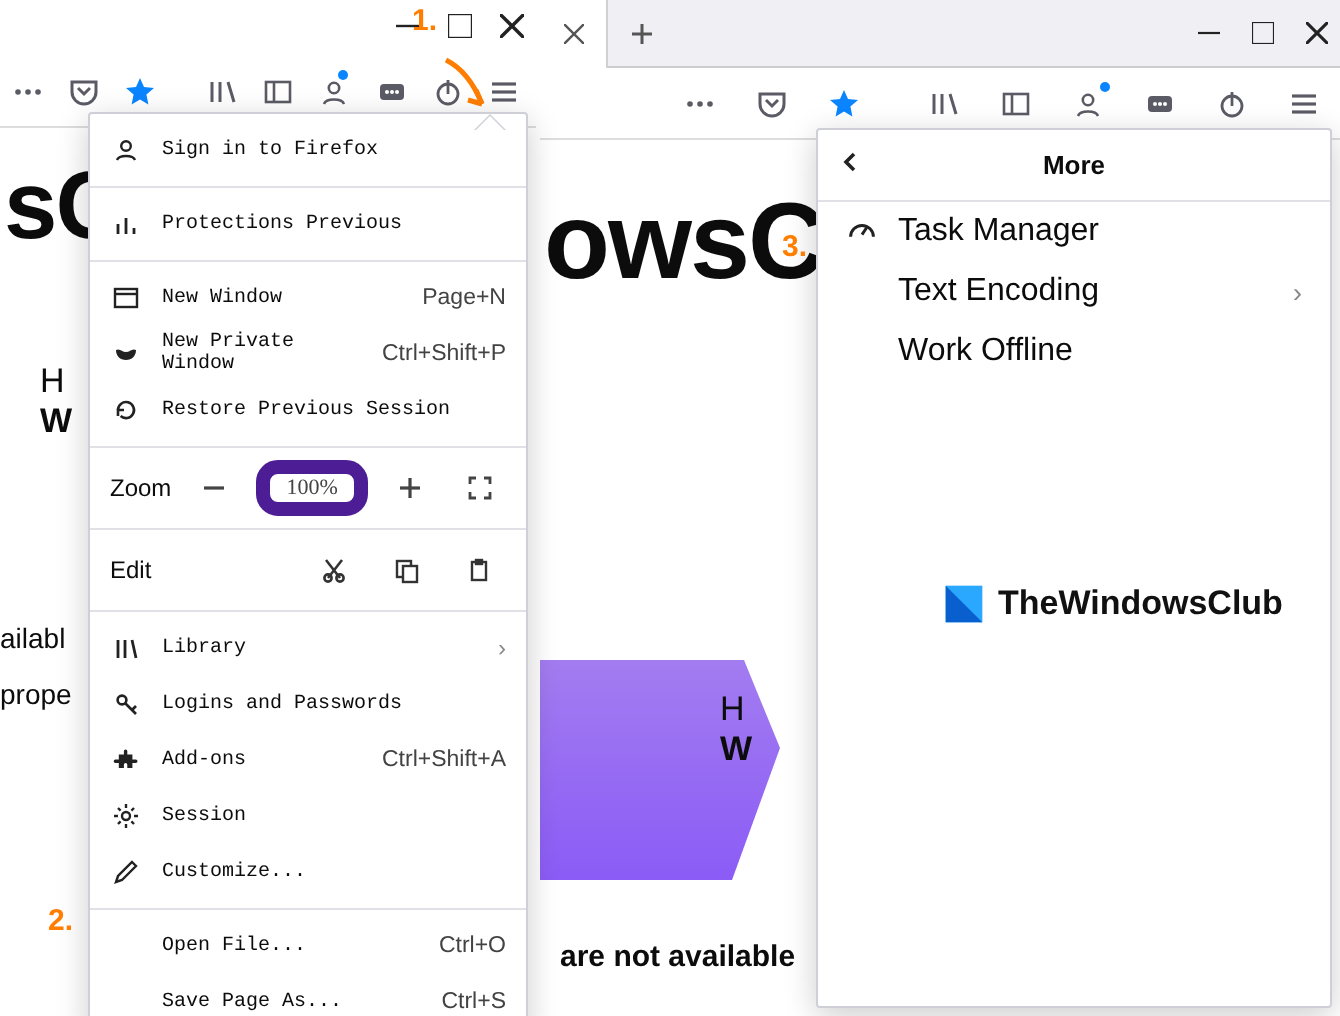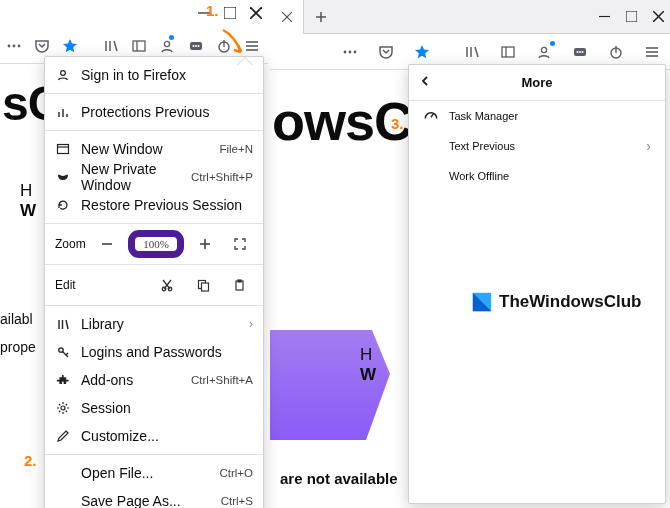--- a/index.html
+++ b/index.html
@@ -111,21 +111,21 @@
   .mi {
     display:flex;
     align-items:center;
     height:28px;
     padding:0 10px;
     gap:10px;
     cursor:default;
   }
   .mi .ico { width:16px; display:flex; align-items:center; justify-content:center; color:#0c0c0d; }
   .mi .ico svg { width:14px; height:14px; }
-  .mi .lbl { flex:1; font-size:14px; }
+  .mi .lbl { flex:1; font-size:10px;font-family:Liberation Mono, monospace; }
   .mi .sc { font-size:11.5px; color:#434343; }
   .mi .chev { color:#888; font-size:12px; }
   .sep { height:1px; background:#e0e0e6; margin:4px 0; }
 
   .zoom-row, .edit-row {
     display:flex; align-items:center; height:32px; padding:0 10px; gap:8px;
   }
   .zoom-row .zlbl, .edit-row .zlbl { flex:1; font-size:12px; }
   .zbtn {
     width:28px; height:24px; display:flex; align-items:center; justify-content:center;
@@ -172,21 +172,21 @@
     height: 440px;
   }
   .submenu-head {
     display:flex; align-items:center; height:36px; padding:16px 10px; font-weight:600;
     border-bottom:1px solid #e0e0e6;
   }
   .submenu-head .back { width:16px; }
   .submenu-head .title { flex:1; text-align:center; font-size:13px; }
   .smi { display:flex; align-items:center; height:30px; padding:0 14px; gap:10px; }
   .smi .ico { width:16px; }
-  .smi .lbl { flex:1; font-size:11px; }
+  .smi .lbl { flex:1; font-size:16px; }
   .smi .chev { color:#888; font-size:14px; }
 
   
   .stepnum {
     position:absolute;
     color:#ff7e00;
     font-weight:700;
     font-size:15px;
     z-index:20;
   }
@@ -313,21 +313,21 @@
     </div>
     <div class="sep"></div>
     <div class="mi">
       <span class="ico">
           <svg viewBox="0 0 14 14" stroke="#222" stroke-width="1.2" fill="none">
             <rect x="1.5" y="2.5" width="11" height="9"></rect>
             <line x1="1.5" y1="5" x2="12.5" y2="5"></line>
           </svg>
         </span>
       <span class="lbl">New Window</span>
-      <span class="sc">File+N</span>
+      <span class="sc">Page+N</span>
     </div>
     <div class="mi">
       <span class="ico">
           <svg viewBox="0 0 14 14" fill="#222">
             <path d="M2 5c2-1 3 1 5 1s3-2 5-1c0 3-2 5-5 5S2 8 2 5z"></path>
           </svg>
         </span>
       <span class="lbl">New Private Window</span>
       <span class="sc">Ctrl+Shift+P</span>
     </div>
@@ -561,21 +561,21 @@
     </div>
     <div class="smi">
       <span class="ico"><svg viewBox="0 0 14 14" stroke="#222" stroke-width="1.3" fill="none">
             <path d="M2 10a5 5 0 0 1 10 0"></path>
             <line x1="7" y1="9" x2="9" y2="6"></line>
           </svg></span>
       <span class="lbl">Task Manager</span>
     </div>
     <div class="smi">
       <span class="ico"></span>
-      <span class="lbl">Text Previous</span>
+      <span class="lbl">Text Encoding</span>
       <span class="chev">›</span>
     </div>
     <div class="smi">
       <span class="ico"></span>
       <span class="lbl">Work Offline</span>
     </div>
 
     <div class="watermark" style="bottom:190px; left:62px;">
       <svg class="wm-icon" viewBox="0 0 24 24">
         <rect x="2" y="2" width="20" height="20" fill="#2aa8ff"></rect>

